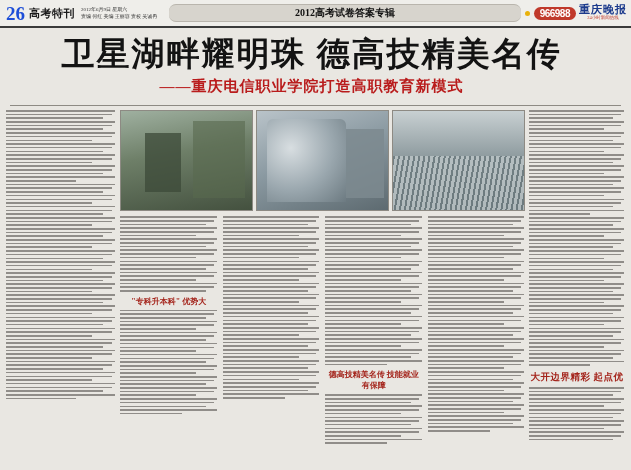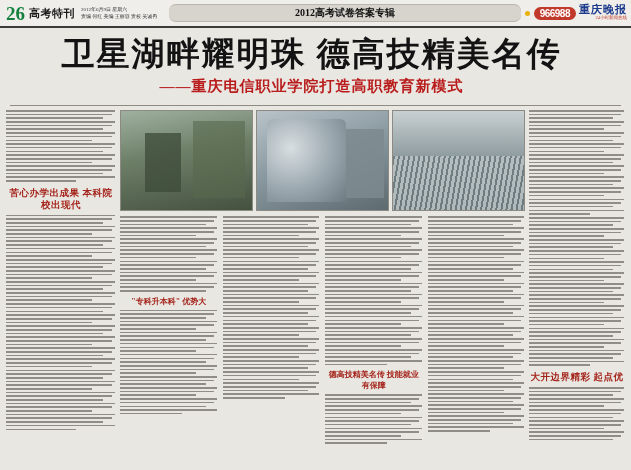--- a/index.html
+++ b/index.html
@@ -19,21 +19,21 @@
   
   .masthead{
     position:relative;
     height:26px;
     border-bottom:2px solid #3b3b3b;
     display:flex;align-items:center;
     padding:0 4px;
     background:#efeeea;
   }
   .page-num{
-    font-size:19px;font-weight:bold;color:#15803d;
+    font-size:19px;font-weight:bold;color:#1d4ed8;
     line-height:19px;
     padding:0 4px 0 2px;
     font-family:"Liberation Serif", serif;
   }
   .mh-title{
     font-size:11px;font-weight:bold;color:#1b1b1b;
     letter-spacing:0.5px;
     padding-right:6px;
   }
   .mh-editors{
@@ -66,21 +66,21 @@
     border-radius:9px;
     padding:1px 6px;
     letter-spacing:-0.5px;
     font-family:"Liberation Sans", sans-serif;
   }
   .logo-dot{
     display:inline-block;width:5px;height:5px;border-radius:50%;
     background:#e8b10a;margin-right:1px;
   }
   .mh-paper{
-    text-align:right;line-height:8px;
+    text-align:center;line-height:8px;
   }
   .mh-paper .pname{
     font-size:11px;font-weight:bold;color:#1b3a8c;
     font-family:"Liberation Serif", serif;
     letter-spacing:1px;
     display:block;
   }
   .mh-paper .phone{
     font-size:4.5px;color:#c0392b;display:block;margin-top:1px;
   }
@@ -240,22 +240,20 @@
           <div class="ln s2"></div>
         <div class="ln s4"></div>
           <div class="ln s1"></div>
           <div class="ln s3"></div>
         <div class="ln s4"></div>
           <div class="ln s1"></div>
           <div class="ln s2"></div>
         <div class="ln s4"></div>
           <div class="ln s5"></div>
       </div>
-      <div class="sec-title red">苦心办学出成果
-本科院校出现代</div>
       <div class="tx">
         <div class="ln s4"></div>
           <div class="ln s1"></div>
           <div class="ln s2"></div>
         <div class="ln s4"></div>
           <div class="ln s1"></div>
           <div class="ln s3"></div>
         <div class="ln s4"></div>
           <div class="ln s1"></div>
           <div class="ln s2"></div>

